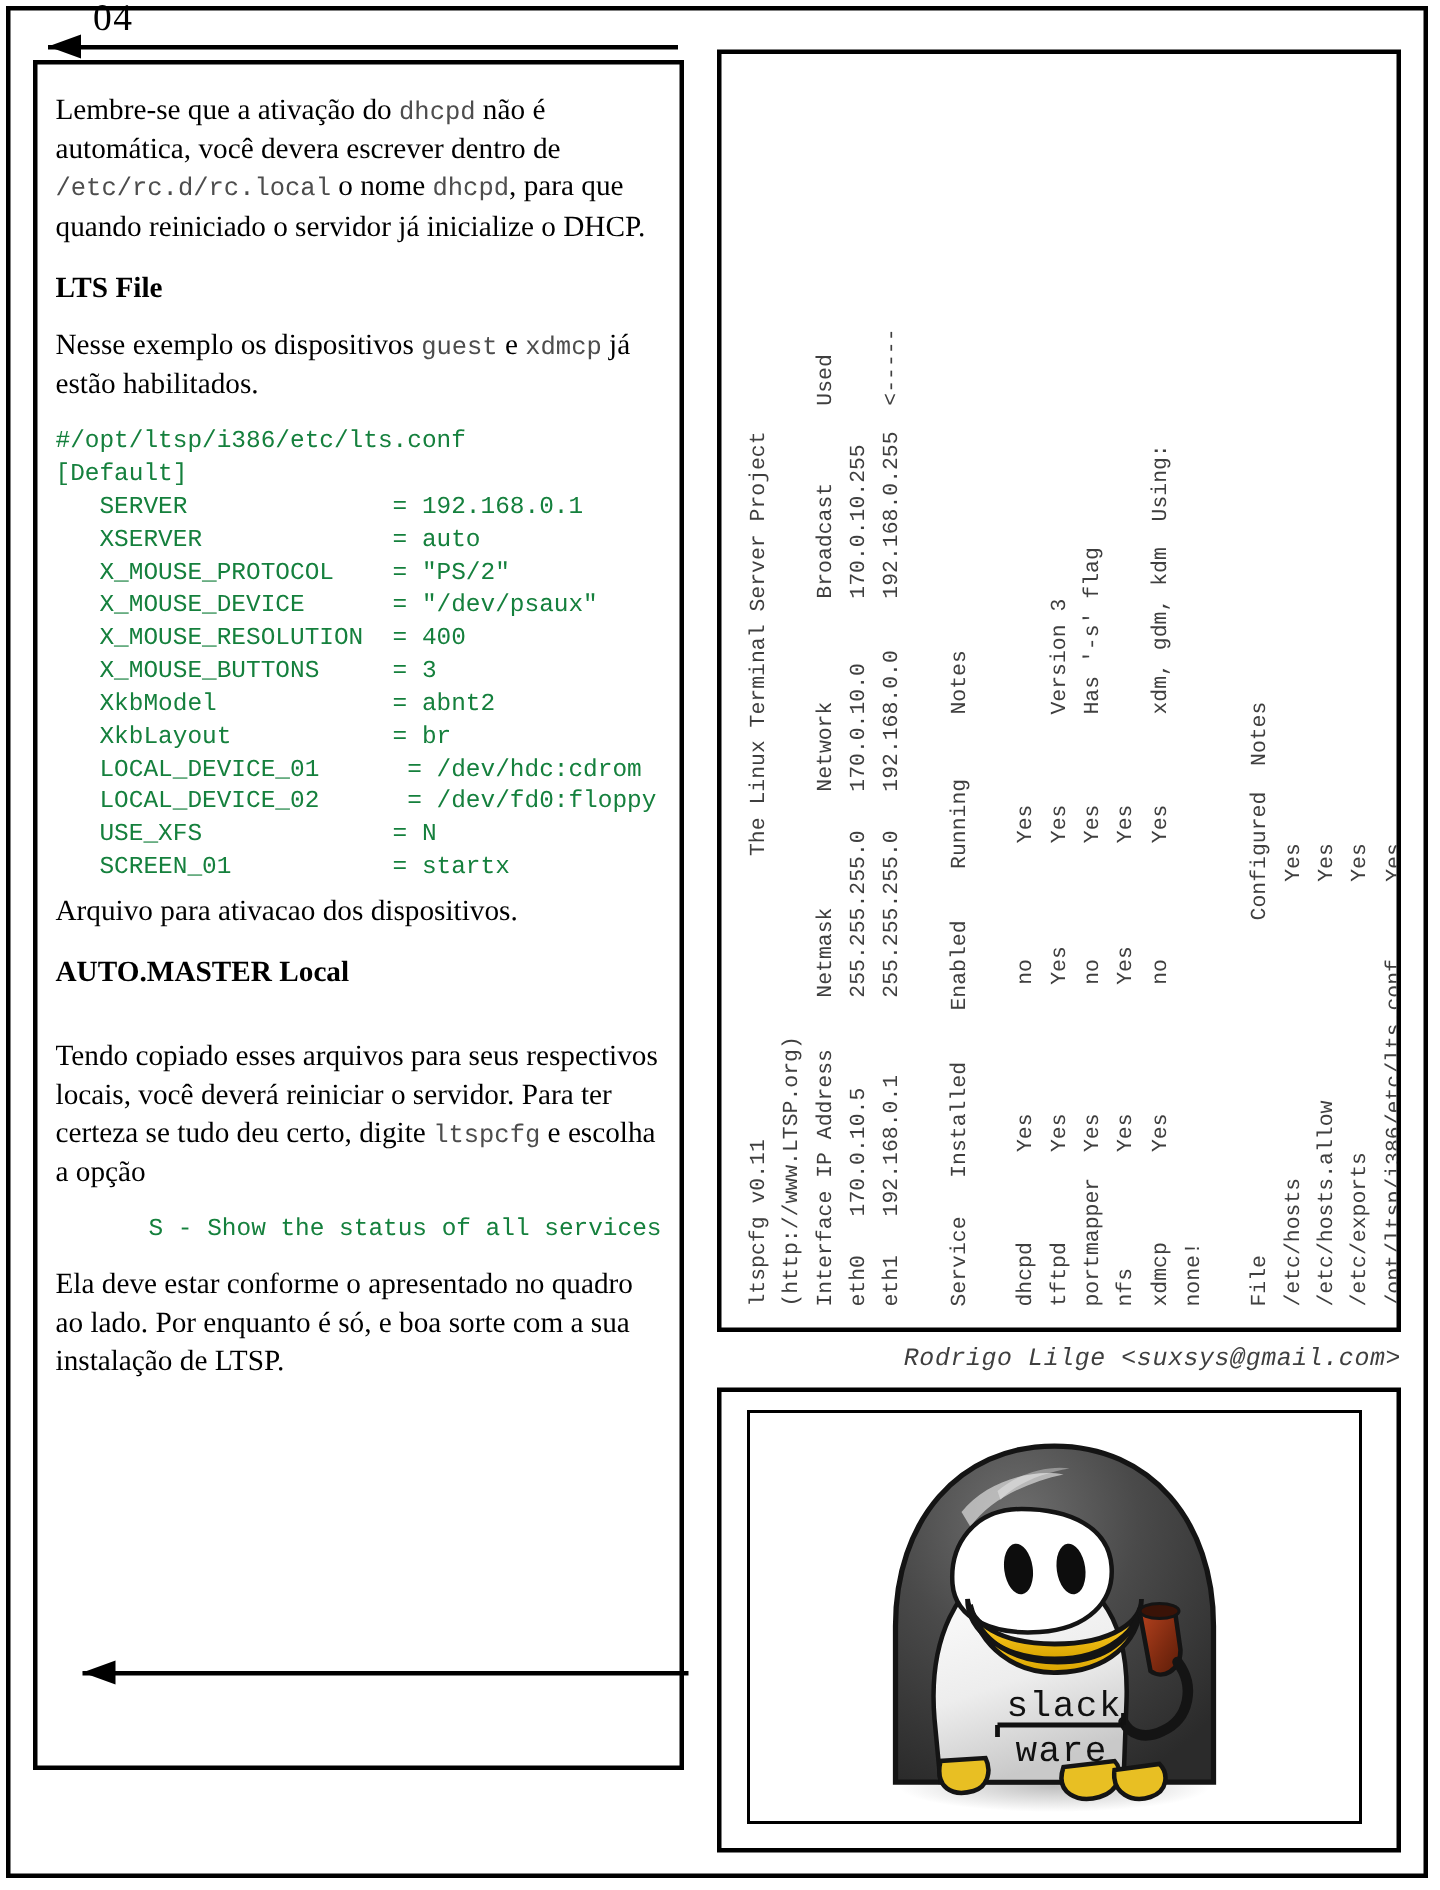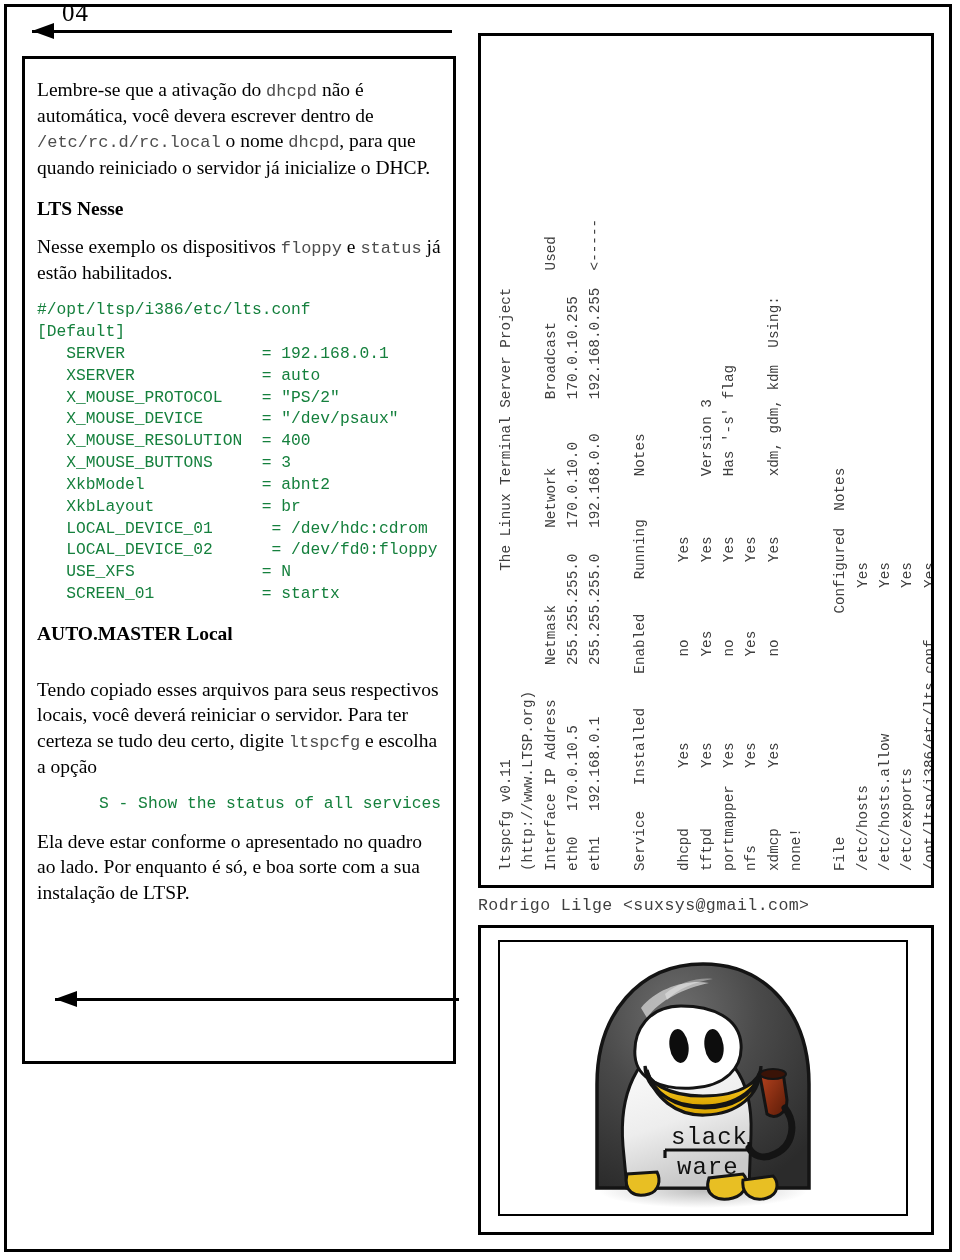--- a/index.html
+++ b/index.html
@@ -58,23 +58,23 @@
     height: 0;
     border-top: 8px solid transparent;
     border-bottom: 8px solid transparent;
     border-right: 22px solid #000;
   }
 
   
   #left-column {
     position: absolute;
     left: 22px;
-    top: 56px;
+    top: 40px;
     width: 434px;
-    height: 1008px;
+    height: 1140px;
     border: 3px solid #000;
     border-top: 3px solid #000;
     box-sizing: border-box;
     padding: 18px 12px 4px 12px;
   }
   #left-inner {
     position: relative;
   }
   .para {
     font-family: "Liberation Serif", "DejaVu Serif", serif;
@@ -145,25 +145,26 @@
     color: #3f3f3f;
     white-space: pre;
   }
 
   
   #author-credit {
     position: absolute;
     left: 478px;
     top: 896px;
     width: 456px;
-    text-align: left;
+    text-align: right;
     font-family: "Liberation Mono", "DejaVu Sans Mono", monospace;
     font-size: 16.6px;
     letter-spacing: 0.4px;
     color: #3f3f3f;
+    font-style: italic;
   }
 
   
   #penguin-box {
     position: absolute;
     left: 478px;
     top: 925px;
     width: 456px;
     height: 310px;
     border: 3px solid #000;
@@ -195,39 +196,40 @@
   <div id="page-number">04</div>
   <div class="arrow-rule" style="width:420px;"></div>
   <div class="arrow-head" style="left:10px; top:21px;"></div>
 </div>
 
 <div id="left-column">
   <div id="left-inner">
 
     <p class="para"><span>Lembre-se que a ativação do </span><span class="mono">dhcpd</span><span> não é automática, você devera escrever dentro de </span><span class="mono">/etc/rc.d/rc.local</span><span> o nome </span><span class="mono">dhcpd</span><span>, para que quando reiniciado o servidor já inicialize o DHCP.</span></p>
 
-    <h3 class="heading">LTS Nesse</h3>
-
-    <p class="para"><span>Nesse exemplo os dispositivos </span><span class="mono">floppy</span><span> e </span><span class="mono">status</span><span> já estão habilitados.</span></p>
+    <h3 class="heading">LTS File</h3>
+
+    <p class="para"><span>Nesse exemplo os dispositivos </span><span class="mono">guest</span><span> e </span><span class="mono">xdmcp</span><span> já estão habilitados.</span></p>
 
     <pre class="code">#/opt/ltsp/i386/etc/lts.conf
 [Default]
    SERVER              = 192.168.0.1
    XSERVER             = auto
    X_MOUSE_PROTOCOL    = "PS/2"
    X_MOUSE_DEVICE      = "/dev/psaux"
    X_MOUSE_RESOLUTION  = 400
    X_MOUSE_BUTTONS     = 3
    XkbModel            = abnt2
    XkbLayout           = br
    LOCAL_DEVICE_01      = /dev/hdc:cdrom
    LOCAL_DEVICE_02      = /dev/fd0:floppy
    USE_XFS             = N
    SCREEN_01           = startx</pre>
 
+    <p class="para">Arquivo para ativacao dos dispositivos.</p>
 
     <h3 class="heading">AUTO.MASTER Local</h3>
 
     <p class="para" style="margin-top:32px;"><span>Tendo copiado esses arquivos para seus respectivos locais, você deverá reiniciar o servidor. Para ter certeza se tudo deu certo, digite </span><span class="mono">ltspcfg</span><span> e escolha a opção</span></p>
 
     <pre class="code" style="margin:12px 0 14px 3px;text-align:right;">S - Show the status of all services</pre>
 
     <p class="para">Ela deve estar conforme o apresentado no quadro ao lado. Por enquanto é só, e boa sorte com a sua instalação de LTSP.</p>
 
   </div>

